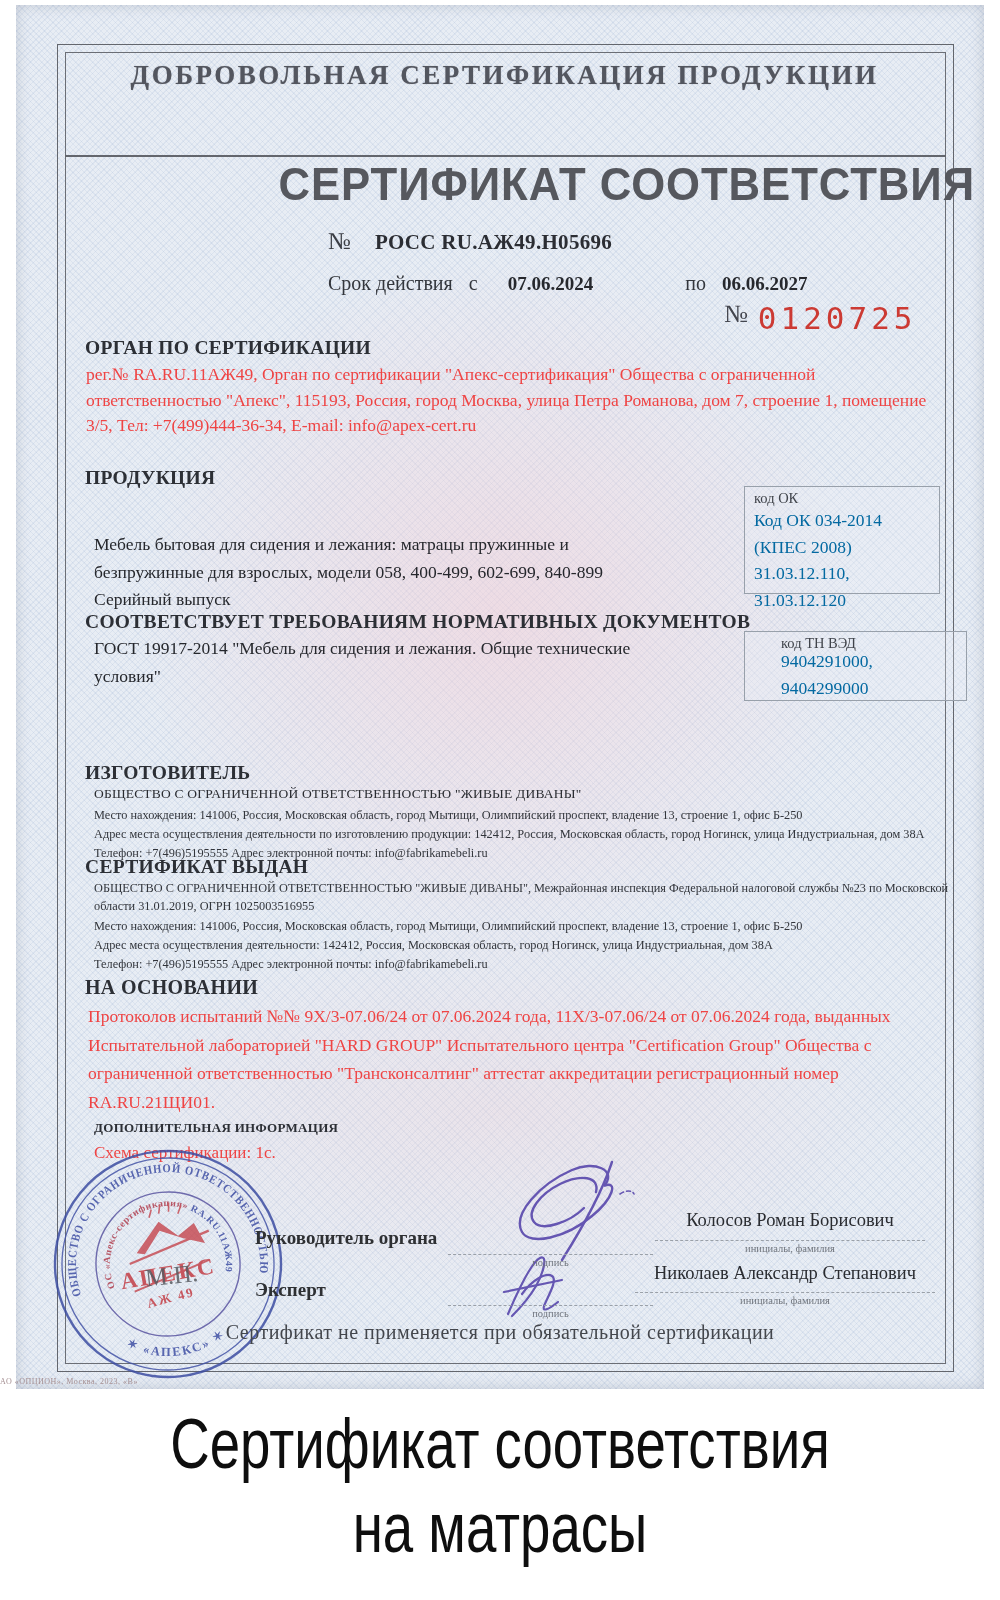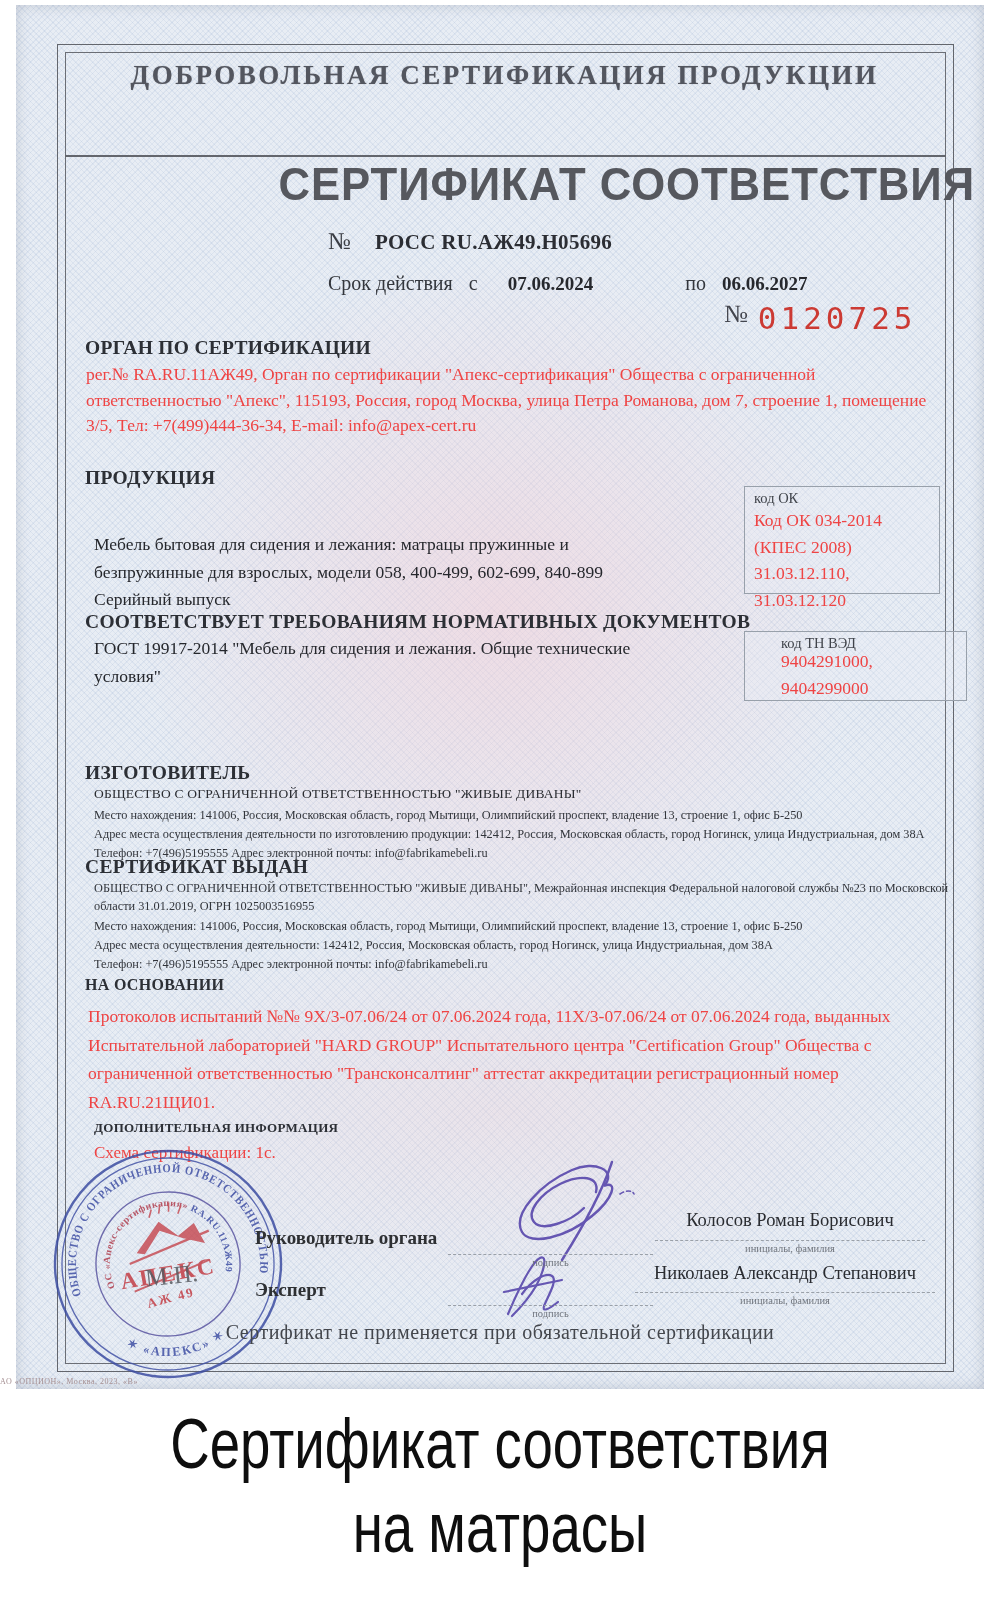--- a/index.html
+++ b/index.html
@@ -30,21 +30,21 @@
   .validity-to-label{margin-left:92px;}
   .validity-to{font-weight:bold;font-size:19px;margin-left:16px;color:#26282d;}
   .form-no-row{left:724px;top:300px;white-space:nowrap;text-align:right;}
   .form-no-sign{font-size:25px;color:#44464e;vertical-align:top;}
   .form-no{font-family:"DejaVu Sans Mono",monospace;font-size:31px;color:#cc3a33;letter-spacing:4px;margin-left:10px;}
   .sec-h{font:bold 19.5px "Liberation Serif",serif;color:#2c2f35;letter-spacing:0.3px;white-space:nowrap;}
   .body-t{font:17.5px/25.5px "Liberation Serif",serif;color:#ef4444;}
   .line-t{font:17.5px/27.5px "Liberation Serif",serif;color:#25272c;white-space:nowrap;}
   .code-box{border:1px solid #98a0aa;background:rgba(235,240,246,0.25);padding:3px 9px;overflow:visible;}
   .code-label{font:14.5px "Liberation Serif",serif;color:#40444b;}
-  .code-line{font:17.5px/26.5px "Liberation Serif",serif;color:#ef4444;white-space:nowrap;}
+  .code-line{font:17.5px/26.5px "Liberation Serif",serif;color:#0369a1;white-space:nowrap;}
   .small-name{font:13.5px "Liberation Serif",serif;color:#2a2c31;white-space:nowrap;letter-spacing:0.2px;}
   .small-t{font:12.3px/18.5px "Liberation Serif",serif;color:#32353b;white-space:nowrap;}
   .small-wrap{font:12.3px/17.5px "Liberation Serif",serif;color:#32353b;}
   .role-label{font:bold 19px "Liberation Serif",serif;color:#2e3033;white-space:nowrap;}
   .dash-line{border-bottom:1px dashed #9aa0a8;height:1px;}
   .sig-caption{font:10.5px "Liberation Serif",serif;color:#71767e;text-align:center;}
   .person-name{font:18.5px "Liberation Serif",serif;color:#2a2c31;text-align:center;white-space:nowrap;}
   .footer-note{font:20px "Liberation Serif",serif;color:#43464c;letter-spacing:0.5px;text-align:center;}
   .imprint{font:8px "Liberation Serif",serif;color:#a58f92;text-align:left;letter-spacing:0.5px;}
   .caption{width:1000px;text-align:center;font:70px "Liberation Sans",sans-serif;color:#0e0e0e;
@@ -110,21 +110,21 @@
   <div class="abs small-t" style="left:94px;top:806px;">Место нахождения: 141006, Россия, Московская область, город Мытищи, Олимпийский проспект, владение 13, строение 1, офис Б-250</div>
   <div class="abs small-t" style="left:94px;top:825px;">Адрес места осуществления деятельности по изготовлению продукции: 142412, Россия, Московская область, город Ногинск, улица Индустриальная, дом 38А</div>
   <div class="abs small-t" style="left:94px;top:844px;">Телефон: +7(496)5195555 Адрес электронной почты: info@fabrikamebeli.ru</div>
 
   <div class="abs sec-h" style="left:85px;top:856px;">СЕРТИФИКАТ ВЫДАН</div>
   <div class="abs small-wrap" style="left:94px;top:880px;width:858px;">ОБЩЕСТВО С ОГРАНИЧЕННОЙ ОТВЕТСТВЕННОСТЬЮ  "ЖИВЫЕ ДИВАНЫ", Межрайонная инспекция Федеральной налоговой службы №23 по Московской области 31.01.2019, ОГРН 1025003516955</div>
   <div class="abs small-t" style="left:94px;top:917px;">Место нахождения: 141006, Россия, Московская область, город Мытищи, Олимпийский проспект, владение 13, строение 1, офис Б-250</div>
   <div class="abs small-t" style="left:94px;top:936px;">Адрес места осуществления деятельности: 142412, Россия, Московская область, город Ногинск, улица Индустриальная, дом 38А</div>
   <div class="abs small-t" style="left:94px;top:955px;">Телефон: +7(496)5195555 Адрес электронной почты: info@fabrikamebeli.ru</div>
 
-  <div class="abs sec-h" style="left:85px;top:976px;font-size:16px;">НА ОСНОВАНИИ</div>
+  <div class="abs sec-h" style="left:85px;top:976px;font-size:20px;">НА ОСНОВАНИИ</div>
   <div class="abs body-t" style="left:88px;top:1002px;width:852px;line-height:28.5px;">Протоколов испытаний №№  9Х/3-07.06/24 от  07.06.2024 года, 11Х/3-07.06/24 от  07.06.2024 года,  выданных Испытательной лабораторией "HARD GROUP" Испытательного центра "Certification Group" Общества с ограниченной ответственностью "Трансконсалтинг" аттестат аккредитации регистрационный номер RA.RU.21ЩИ01.</div>
 
   <div class="abs sec-h" style="left:94px;top:1120px;font-size:13px;">ДОПОЛНИТЕЛЬНАЯ ИНФОРМАЦИЯ</div>
   <div class="abs body-t" style="left:94px;top:1140px;font-size:17px;">Схема сертификации: 1с.</div>
 
   <svg class="abs" style="left:42px;top:1138px;transform:rotate(-6deg);" width="252" height="252" viewBox="0 0 252 252">
     <defs>
       <path id="ringOuter" d="M 37.1,149.8 A 92,92 0 1 1 214.9,149.8"></path>
       <path id="ringBottom" d="M 46.3,172 A 92,92 0 0 0 205.7,172"></path>
       <path id="ringInner" d="M 71.5,145.8 A 58,58 0 1 1 180.5,145.8"></path>

